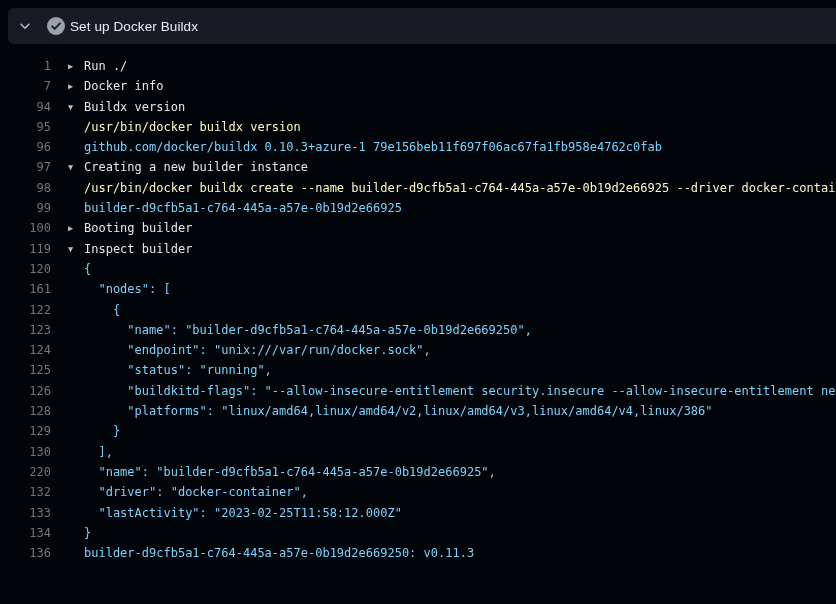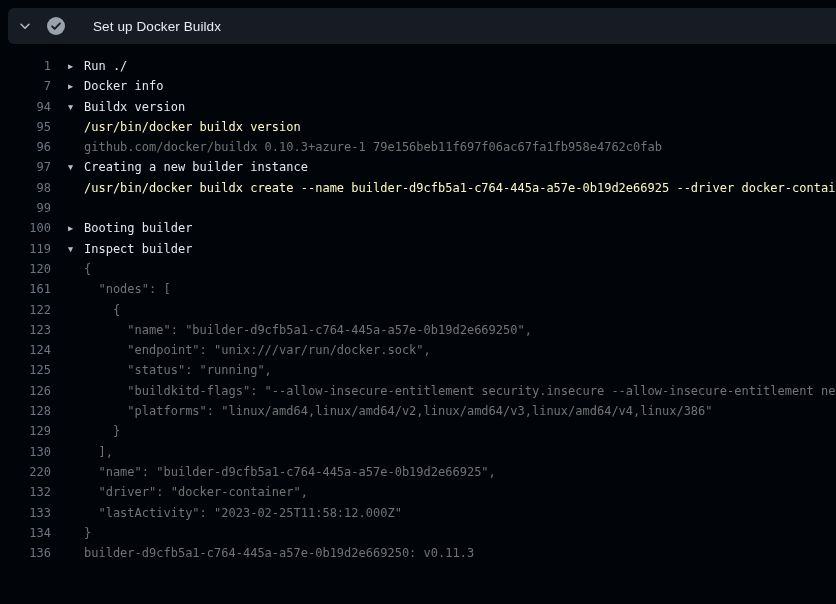--- a/index.html
+++ b/index.html
@@ -40,21 +40,21 @@
     justify-content: center;
     flex: none;
   }
   .check-wrap {
     margin-left: 14px;
     width: 18px;
     height: 18px;
     flex: none;
   }
   .step-title {
-    margin-left: 28px;
+    margin-left: 5px;
     font-size: 13.5px;
     color: #e6edf3;
     letter-spacing: 0.1px;
     white-space: nowrap;
   }
   
   .log {
     position: absolute;
     top: 56px;
     left: 0;
@@ -71,21 +71,21 @@
   .num {
     width: 51px;
     flex: none;
     text-align: right;
     color: #6e7681;
     cursor: pointer;
   }
   .content {
     flex: none;
     padding-left: 33px;
-    color: #737373;
+    color: #7dd3fc;
     overflow: hidden;
   }
   .row.command .content { color: #fef9c3; }
   .row.group-collapsed .content,
   .row.group-expanded .content {
     padding-left: 17px;
     color: #e2e8ee;
     cursor: pointer;
   }
   .tri {
@@ -117,21 +117,21 @@
   </div>
 
   <div class="log">
       <div class="row group-collapsed"><span class="num">1</span><span class="content"><span class="tri">▶</span><span>Run ./</span></span></div>
       <div class="row group-collapsed"><span class="num">7</span><span class="content"><span class="tri">▶</span><span>Docker info</span></span></div>
       <div class="row group-expanded"><span class="num">94</span><span class="content"><span class="tri">▼</span><span>Buildx version</span></span></div>
       <div class="row command"><span class="num">95</span><span class="content">/usr/bin/docker buildx version</span></div>
       <div class="row output"><span class="num">96</span><span class="content">github.com/docker/buildx 0.10.3+azure-1 79e156beb11f697f06ac67fa1fb958e4762c0fab</span></div>
       <div class="row group-expanded"><span class="num">97</span><span class="content"><span class="tri">▼</span><span>Creating a new builder instance</span></span></div>
       <div class="row command"><span class="num">98</span><span class="content">/usr/bin/docker buildx create --name builder-d9cfb5a1-c764-445a-a57e-0b19d2e66925 --driver docker-container</span></div>
-      <div class="row output"><span class="num">99</span></div>
+      <div class="row output"><span class="num">99</span><span class="content">builder-d9cfb5a1-c764-445a-a57e-0b19d2e66925</span></div>
       <div class="row group-collapsed"><span class="num">100</span><span class="content"><span class="tri">▶</span><span>Booting builder</span></span></div>
       <div class="row group-expanded"><span class="num">119</span><span class="content"><span class="tri">▼</span><span>Inspect builder</span></span></div>
       <div class="row output"><span class="num">120</span><span class="content">{</span></div>
       <div class="row output"><span class="num">161</span><span class="content">  "nodes": [</span></div>
       <div class="row output"><span class="num">122</span><span class="content">    {</span></div>
       <div class="row output"><span class="num">123</span><span class="content">      "name": "builder-d9cfb5a1-c764-445a-a57e-0b19d2e669250",</span></div>
       <div class="row output"><span class="num">124</span><span class="content">      "endpoint": "unix:///var/run/docker.sock",</span></div>
       <div class="row output"><span class="num">125</span><span class="content">      "status": "running",</span></div>
       <div class="row output"><span class="num">126</span><span class="content">      "buildkitd-flags": "--allow-insecure-entitlement security.insecure --allow-insecure-entitlement networ</span></div>
       <div class="row output"><span class="num">128</span><span class="content">      "platforms": "linux/amd64,linux/amd64/v2,linux/amd64/v3,linux/amd64/v4,linux/386"</span></div>

